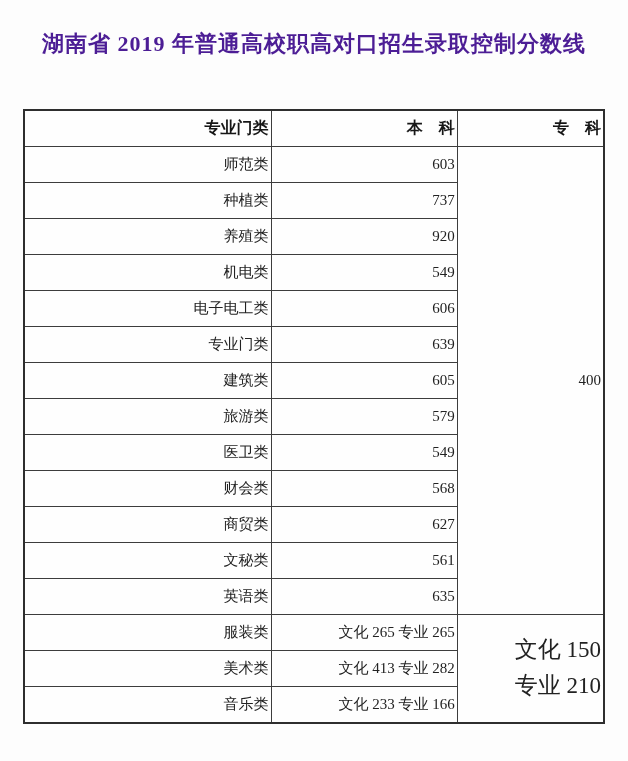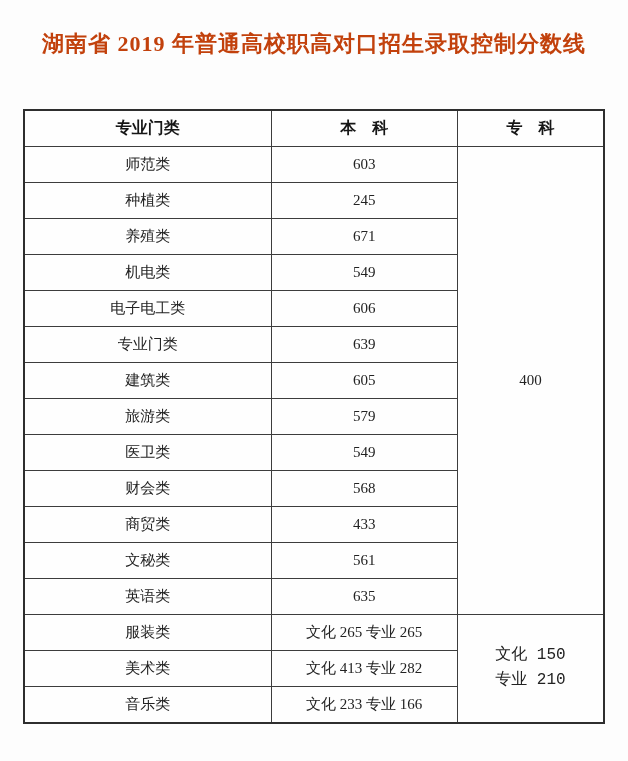--- a/index.html
+++ b/index.html
@@ -16,57 +16,56 @@
     color: #1c1c1c;
     overflow: hidden;
   }
   .title {
     margin: 0;
     padding-top: 30px;
     text-align: center;
     font-size: 22px;
     font-weight: bold;
     letter-spacing: 1px;
-    color: #c2410c;
+    color: #4c1d95;
     line-height: 1.3;
   }
   .score-table {
     border-collapse: collapse;
     table-layout: fixed;
     width: 582px;
     margin: 50px auto 0 auto;
     background: #fefefe;
     border: 2px solid #2e2e2e;
   }
   .score-table col.c1 { width: 42.6%; }
   .score-table col.c2 { width: 32.1%; }
   .score-table col.c3 { width: 25.3%; }
   .score-table th,
   .score-table td {
     border: 1px solid #3d3d3d;
-    text-align: center;
+    text-align: right;
     vertical-align: middle;
     height: 35px;
     padding: 0 2px;
     font-size: 15px;
     color: #222222;
   }
   .score-table th {
     font-weight: bold;
     font-size: 16px;
     color: #161616;
   }
   .merged-cell {
     font-size: 19px;
     color: #222222;
   }
   .merged-cell .arts-line {
-    font-size: 16px;
+    font-size: 23px;
     line-height: 1.55;
-    font-family: Liberation Mono, monospace;
   }
 </style>
 </head>
 <body>
 
 <div class="page">
   <h1 class="title">湖南省 2019 年普通高校职高对口招生录取控制分数线</h1>
 
   <table class="score-table">
     <colgroup>
@@ -82,25 +81,25 @@
       </tr>
     </thead>
     <tbody>
       <tr>
         <td>师范类</td>
         <td>603</td>
         <td class="merged-cell" rowspan="13">400</td>
       </tr>
       <tr>
         <td>种植类</td>
-        <td>245</td>
+        <td>737</td>
       </tr>
       <tr>
         <td>养殖类</td>
-        <td>671</td>
+        <td>920</td>
       </tr>
       <tr>
         <td>机电类</td>
         <td>549</td>
       </tr>
       <tr>
         <td>电子电工类</td>
         <td>606</td>
       </tr>
       <tr>
@@ -118,21 +117,21 @@
       <tr>
         <td>医卫类</td>
         <td>549</td>
       </tr>
       <tr>
         <td>财会类</td>
         <td>568</td>
       </tr>
       <tr>
         <td>商贸类</td>
-        <td>433</td>
+        <td>627</td>
       </tr>
       <tr>
         <td>文秘类</td>
         <td>561</td>
       </tr>
       <tr>
         <td>英语类</td>
         <td>635</td>
       </tr>
       <tr>

